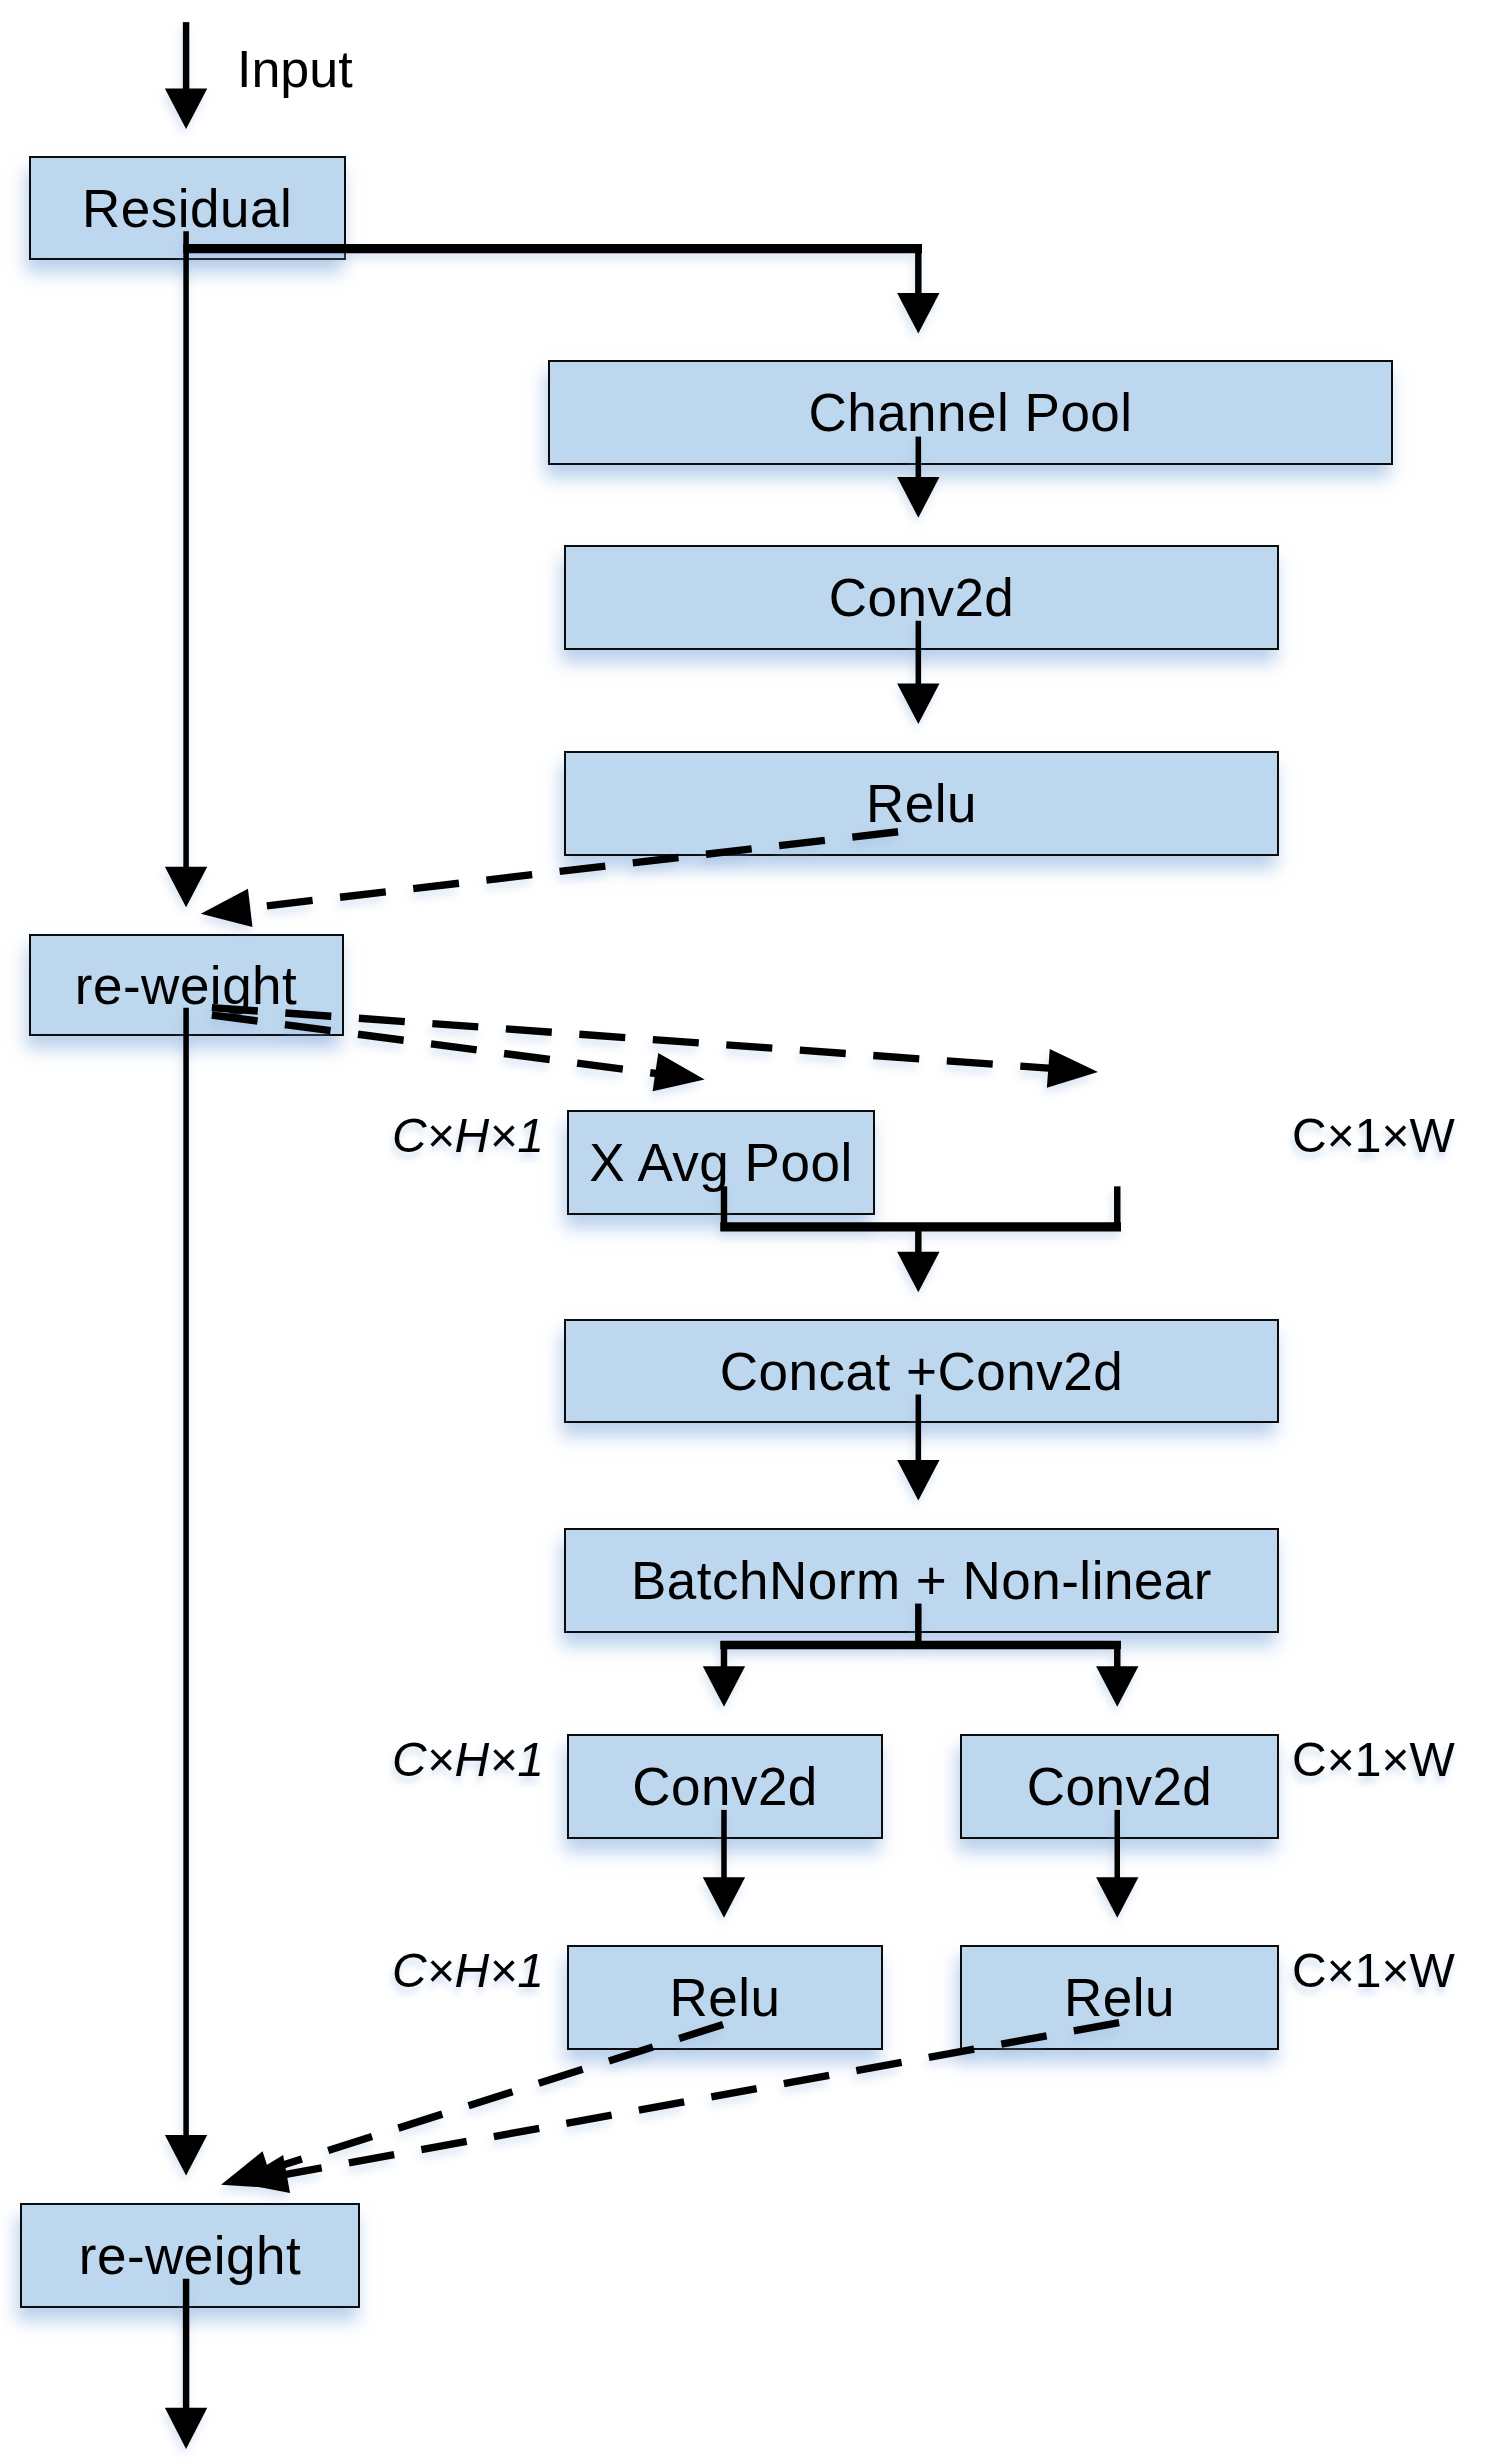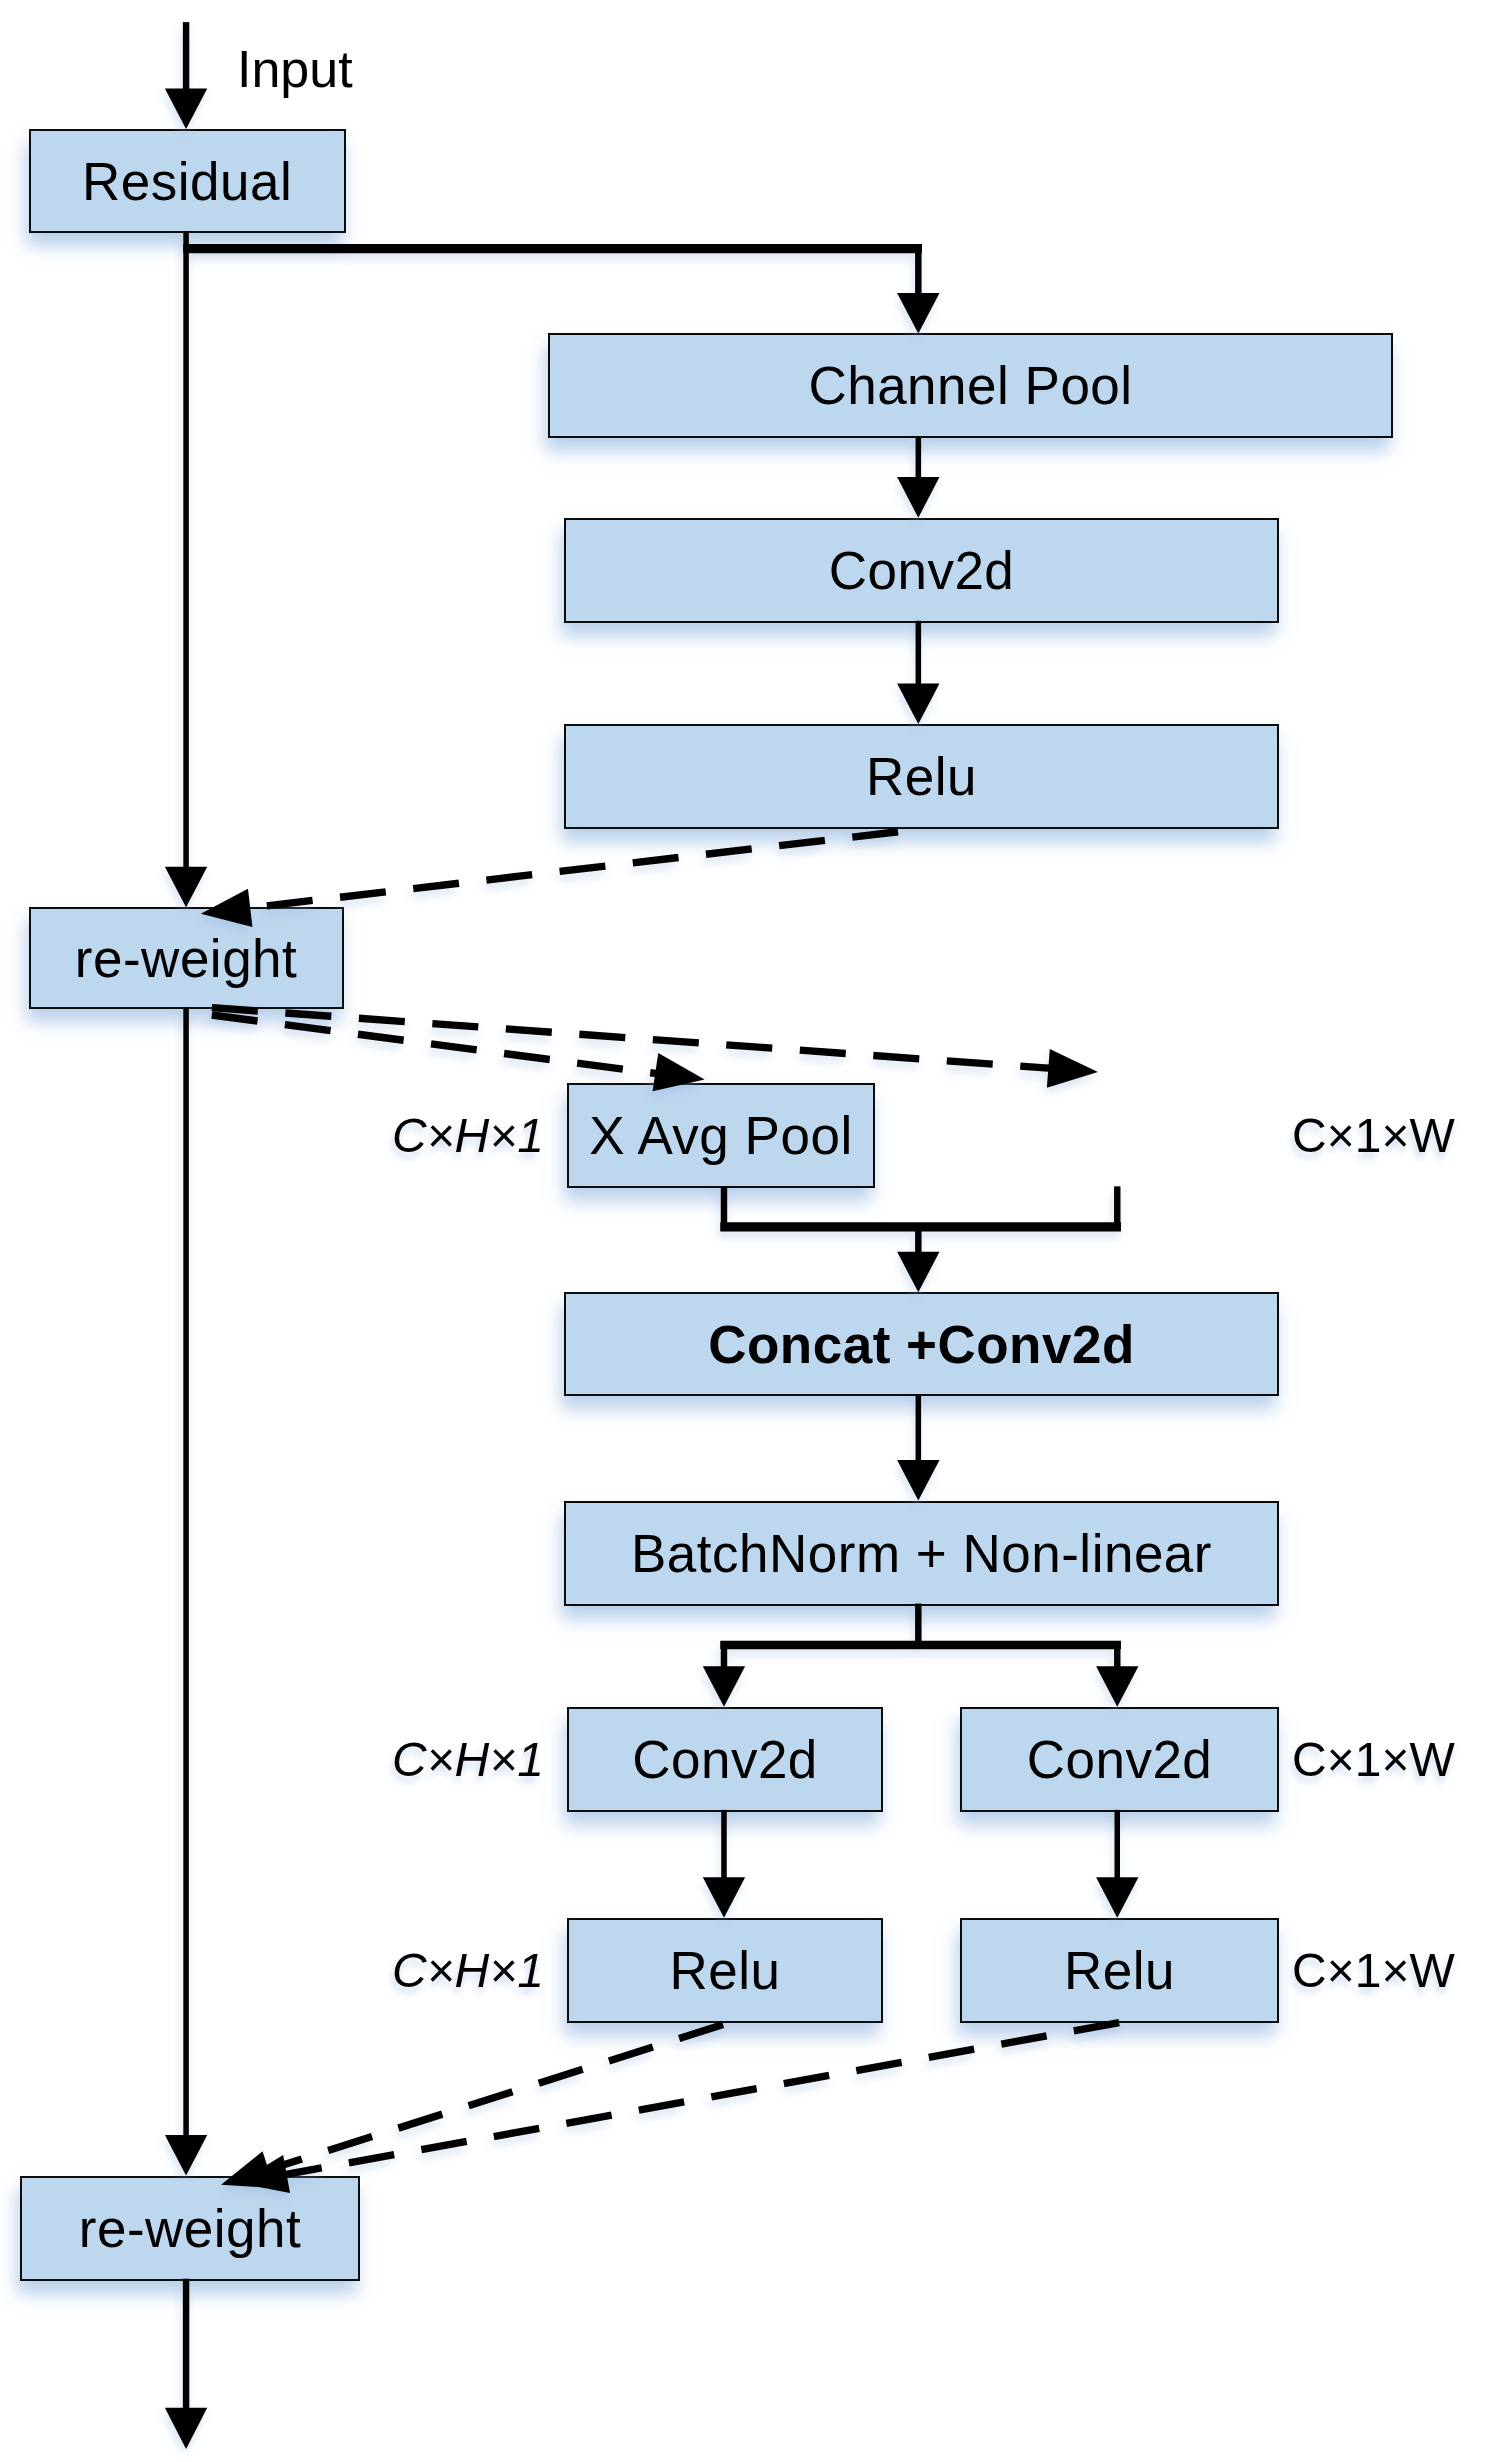--- a/index.html
+++ b/index.html
@@ -18,20 +18,21 @@
   .node {
     position: absolute;
     background: #BDD7EE;
     border: 2.8px solid #0c0c0c;
     box-sizing: border-box;
     display: flex;
     align-items: center;
     justify-content: center;
     box-shadow: -2.8px 13px 16.6px rgba(128, 170, 218, 0.55);
     z-index: 1;
+    margin-top: 27px;
   }
   .node span {
     font-size: 53px;
     color: #000000;
     white-space: nowrap;
     letter-spacing: 0.5px;
   }
   .dim {
     position: absolute;
     font-size: 48px;
@@ -84,21 +85,21 @@
     </div>
   <div class="node" style="left:564px; top:724px;  width:715px; height:105px;">
       <span>Relu</span>
     </div>
   <div class="node" style="left:28.6px;  top:907px;  width:315px; height:102px;">
       <span>re-weight</span>
     </div>
   <div class="node" style="left:567px; top:1083px; width:308px; height:105px;">
       <span>X Avg Pool</span>
     </div>
-  <div class="node" style="left:564px; top:1292px; width:715px; height:104px;font-weight:bold;">
+  <div class="node" style="left:564px; top:1292px; width:715px; height:104px;">
       <span>Concat +Conv2d</span>
     </div>
   <div class="node" style="left:564px; top:1501px; width:715px; height:105px;">
       <span>BatchNorm + Non-linear</span>
     </div>
   <div class="node" style="left:567px; top:1707px; width:316px; height:105px;">
       <span>Conv2d</span>
     </div>
   <div class="node" style="left:960px;top:1707px; width:319px; height:105px;">
       <span>Conv2d</span>

